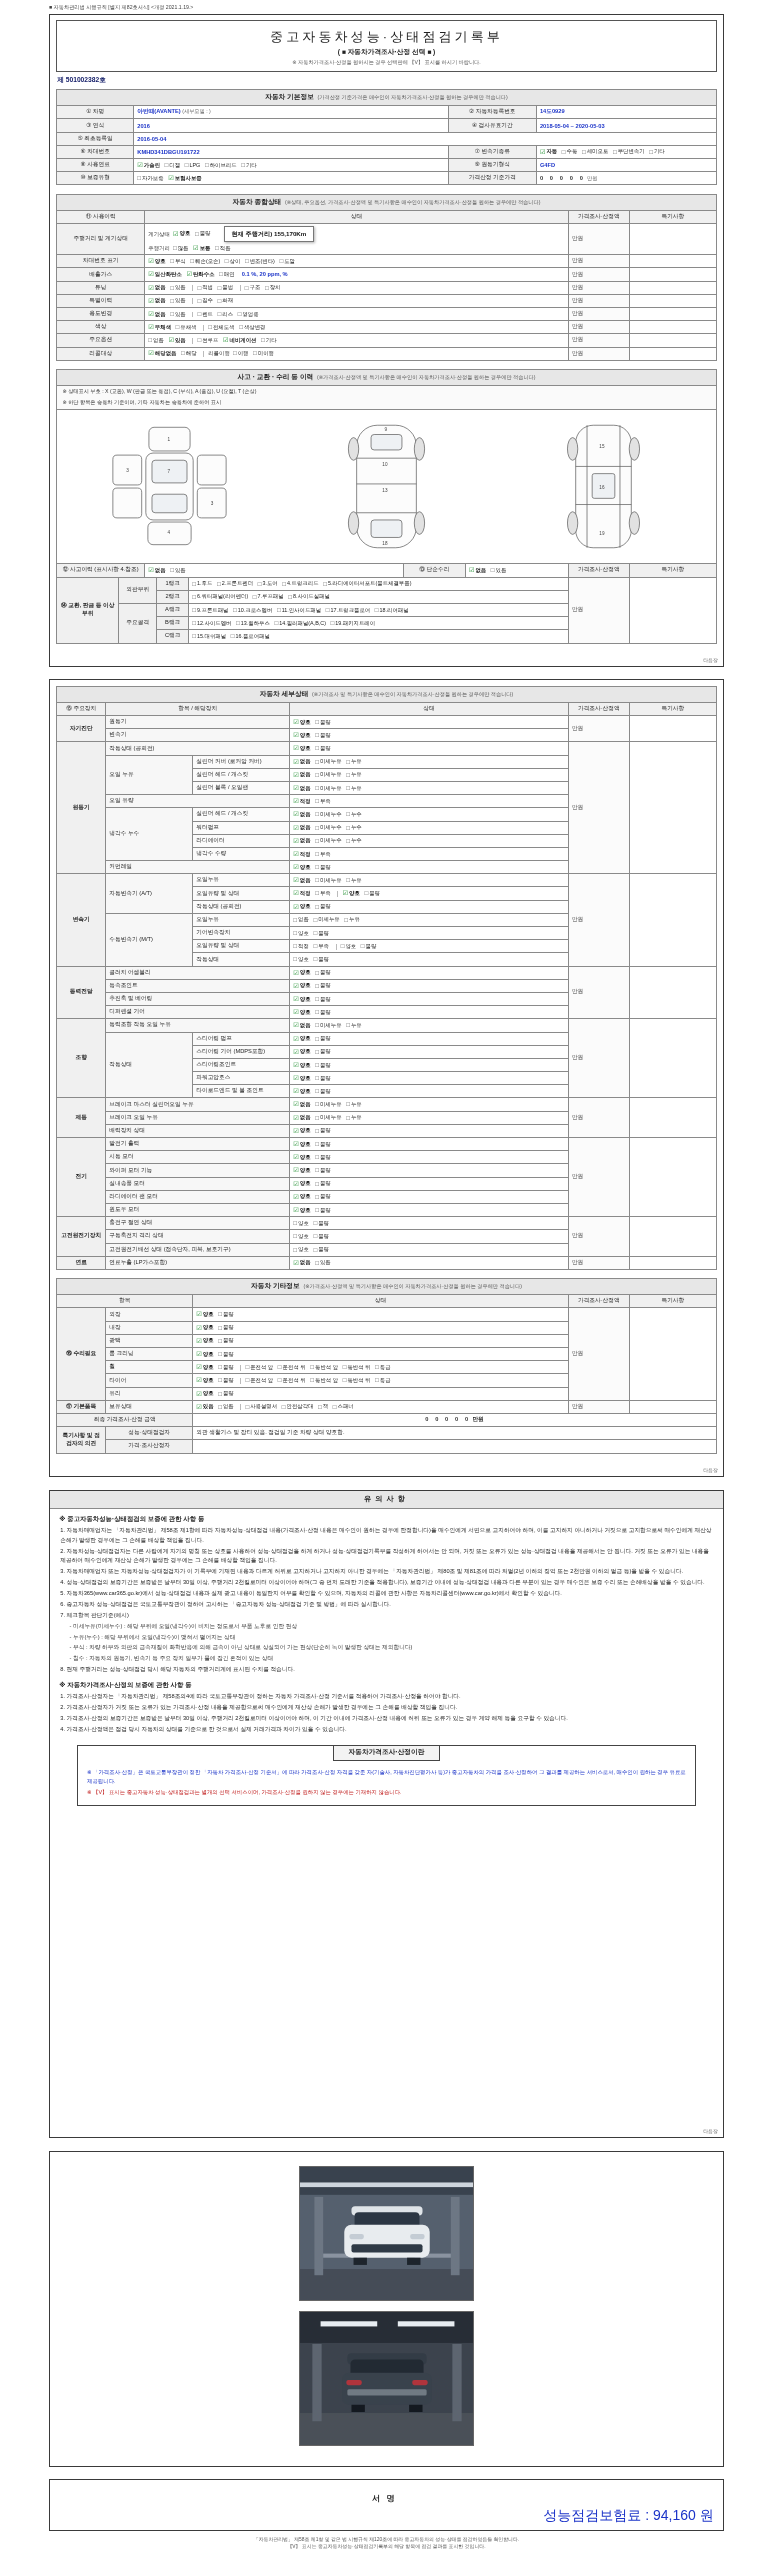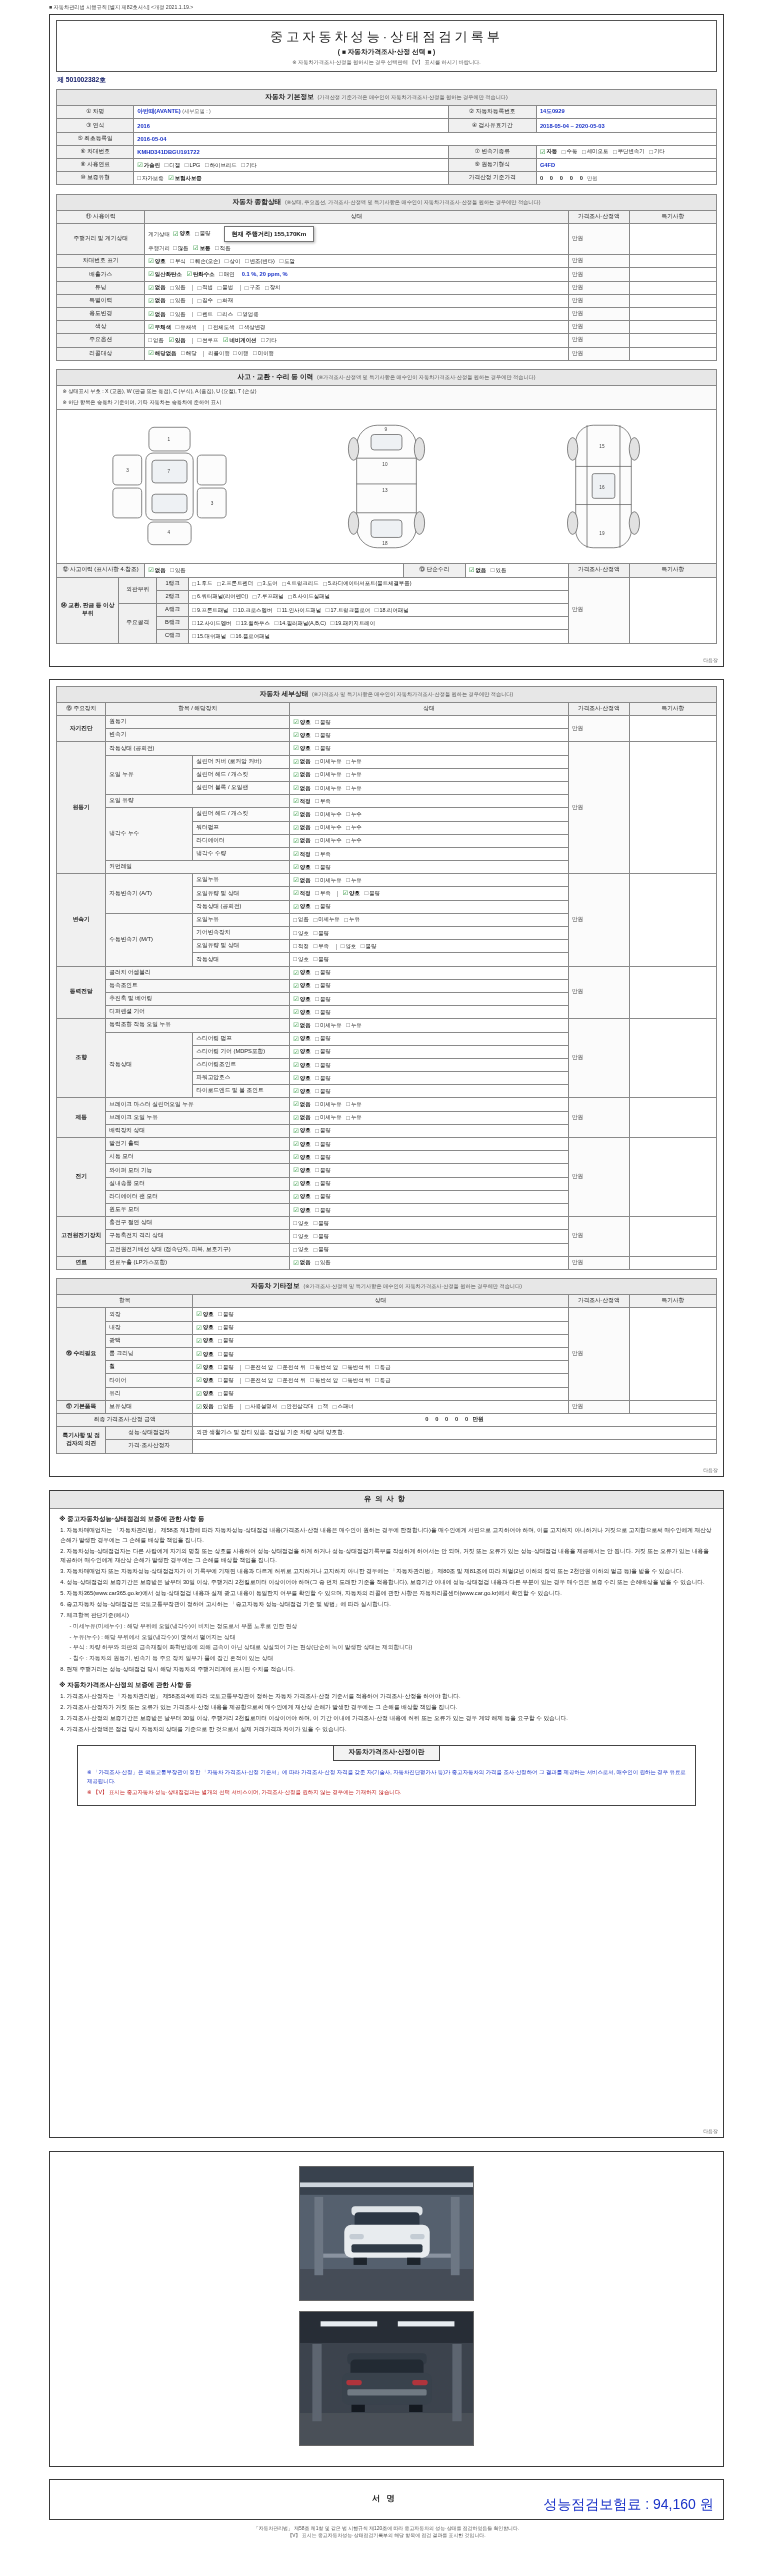--- a/index.html
+++ b/index.html
@@ -46,21 +46,21 @@
 .noti-head{font-weight:bold;font-size:6.4px;margin:6.2px 3.1px 2.6px}
 .noti-line{font-size:5.7px;line-height:1.65;margin:1.5px 4.1px;color:#222}
 .noti-sub{margin-left:13.4px;color:#333}
 .box-title-bar{background:#e7e7e7;border-bottom:0.5px solid #8a8a8a;text-align:center;font-weight:bold;font-size:7.2px;letter-spacing:4.1px;padding:3.6px 0;margin:-5.2px -6.2px 5.2px}
 .info-box{border:0.8px solid #444;margin:10.3px 20.6px 4.1px;padding:0 0 6.2px;text-align:center}
 .info-title{display:inline-block;border:0.5px solid #444;border-top:none;background:#f3f3f3;font-weight:bold;font-size:6.7px;padding:2.6px 14.4px;margin-bottom:5.2px}
 .info-line{font-size:5.4px;line-height:1.65;padding:0 9.3px;margin:2.1px 0;text-align:left}
 .blue{color:#1c34c8}.red{color:#c22222}
 .photos-wrap{display:flex;flex-direction:column;align-items:center;gap:10.3px;padding:9.3px 0 5.2px}
 .photo{width:175px;height:135px;border:0.5px solid #666;background:#333;overflow:hidden}
-.sign-box{border:1px solid #3a3a3a;height:41px;position:relative;margin-bottom:4.1px;background:#fff}
+.sign-box{border:1px solid #3a3a3a;height:52px;position:relative;margin-bottom:4.1px;background:#fff}
 .sign-label{position:absolute;left:0;right:0;top:12.4px;text-align:center;font-size:8.2px;letter-spacing:6.2px;font-weight:bold}
 .insurance{position:absolute;right:9.3px;bottom:5.2px;font-size:14px;font-weight:normal;color:#1c34c8}
 .fine{font-size:4.9px;color:#555;text-align:center;line-height:1.6}
 .notices-body{min-height:608px}
 .photos-box{min-height:289px}
 </style>
 </head>
 <body>
 
 <div class="page">

